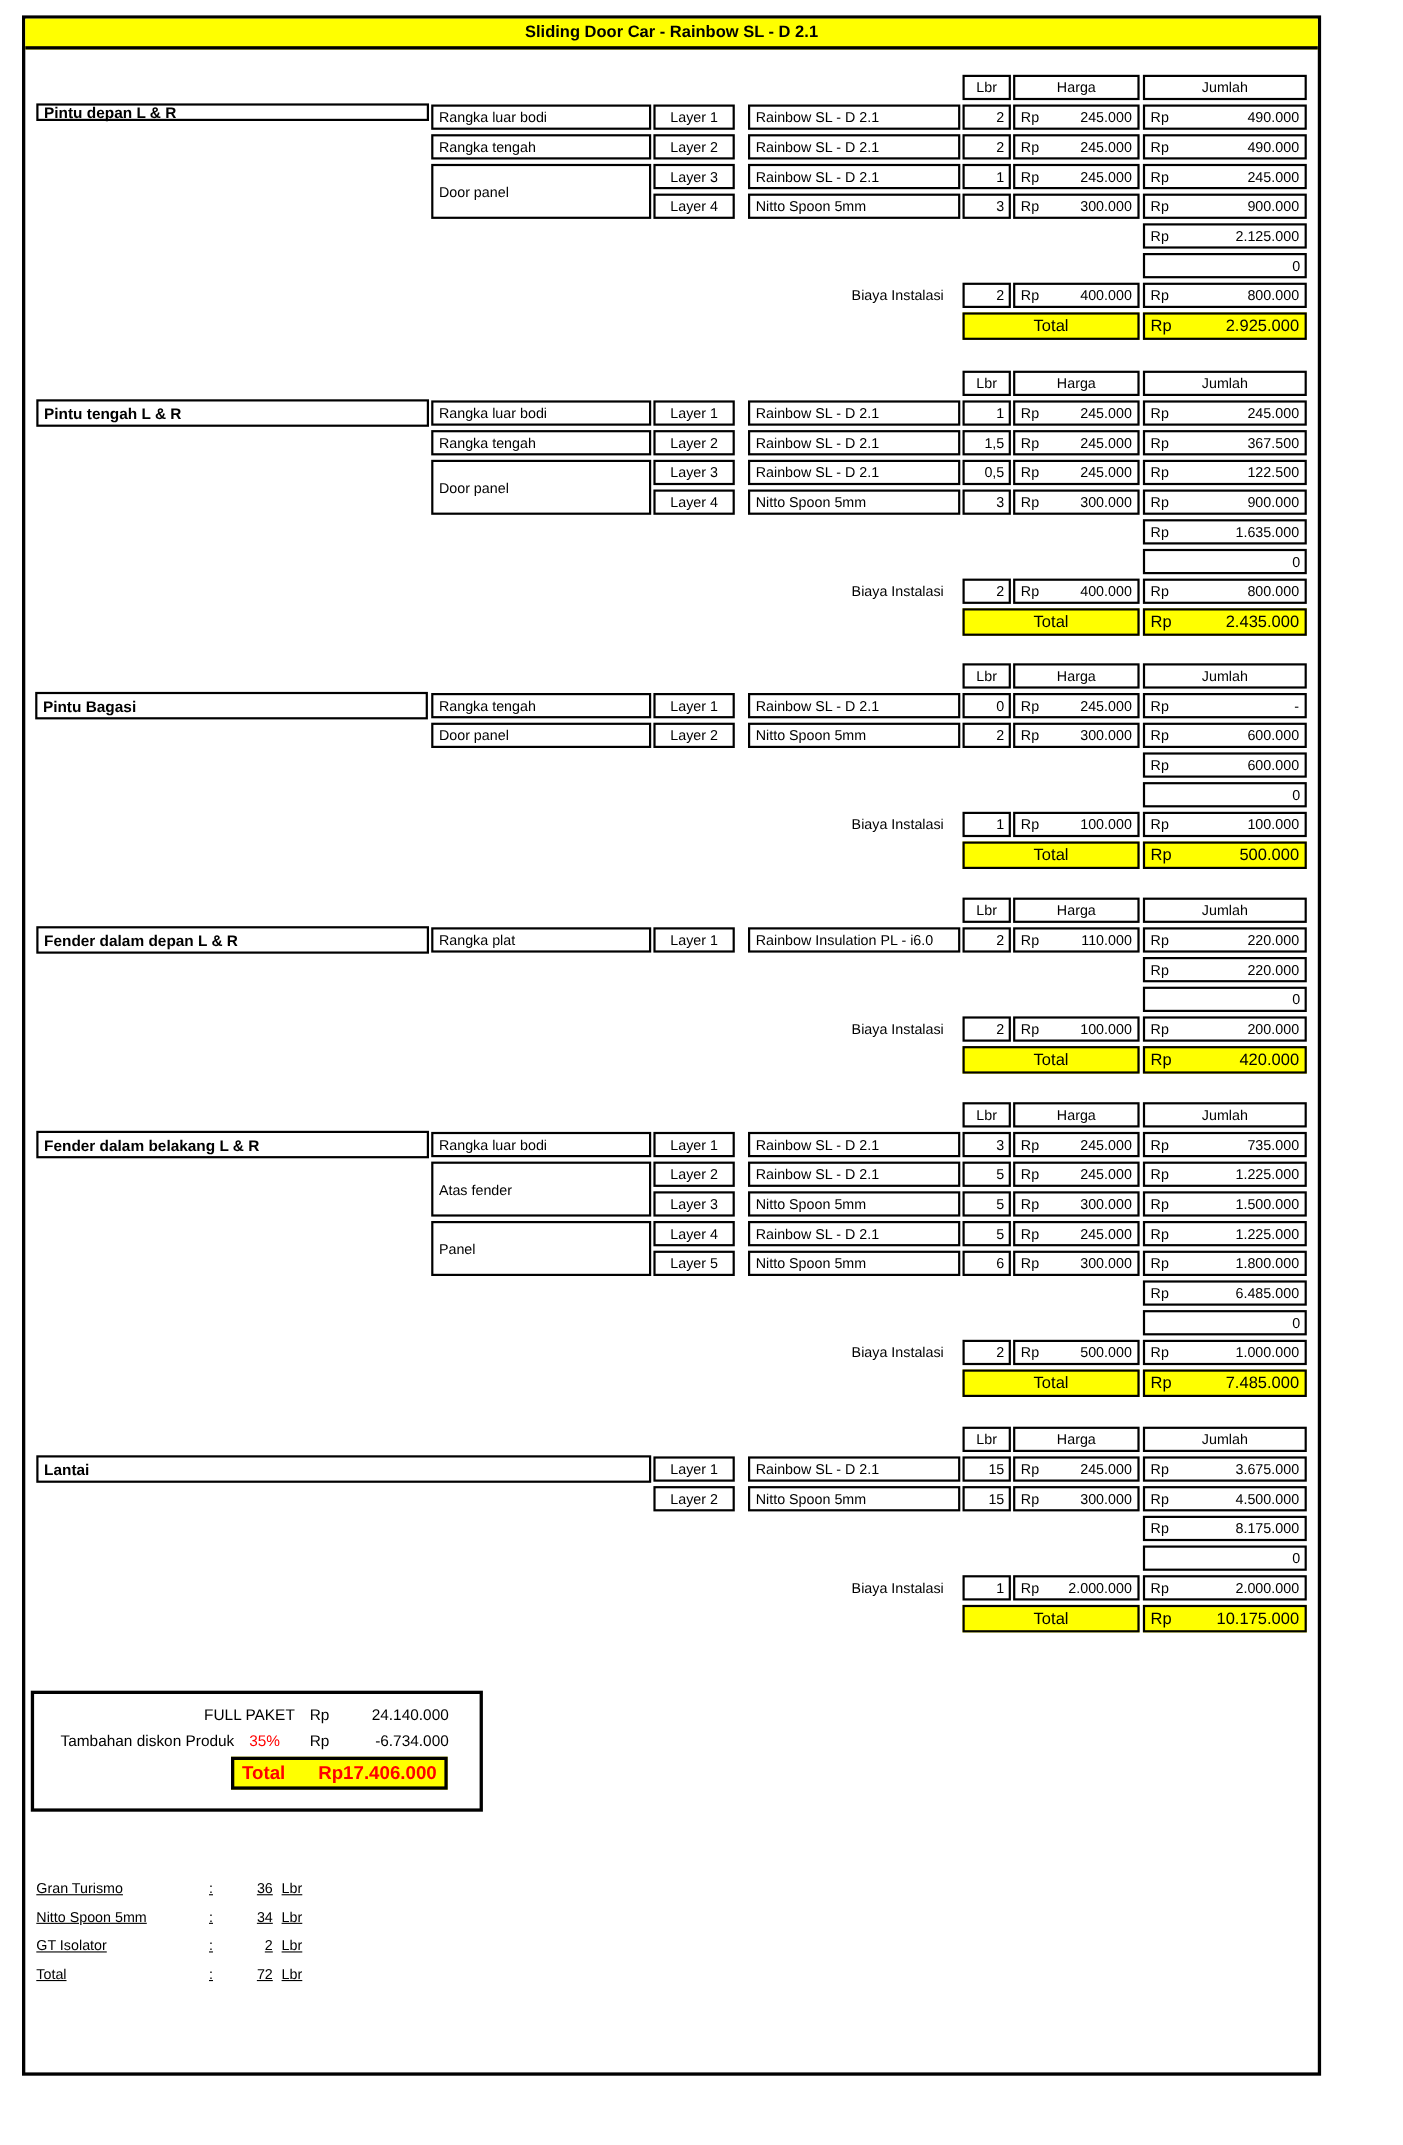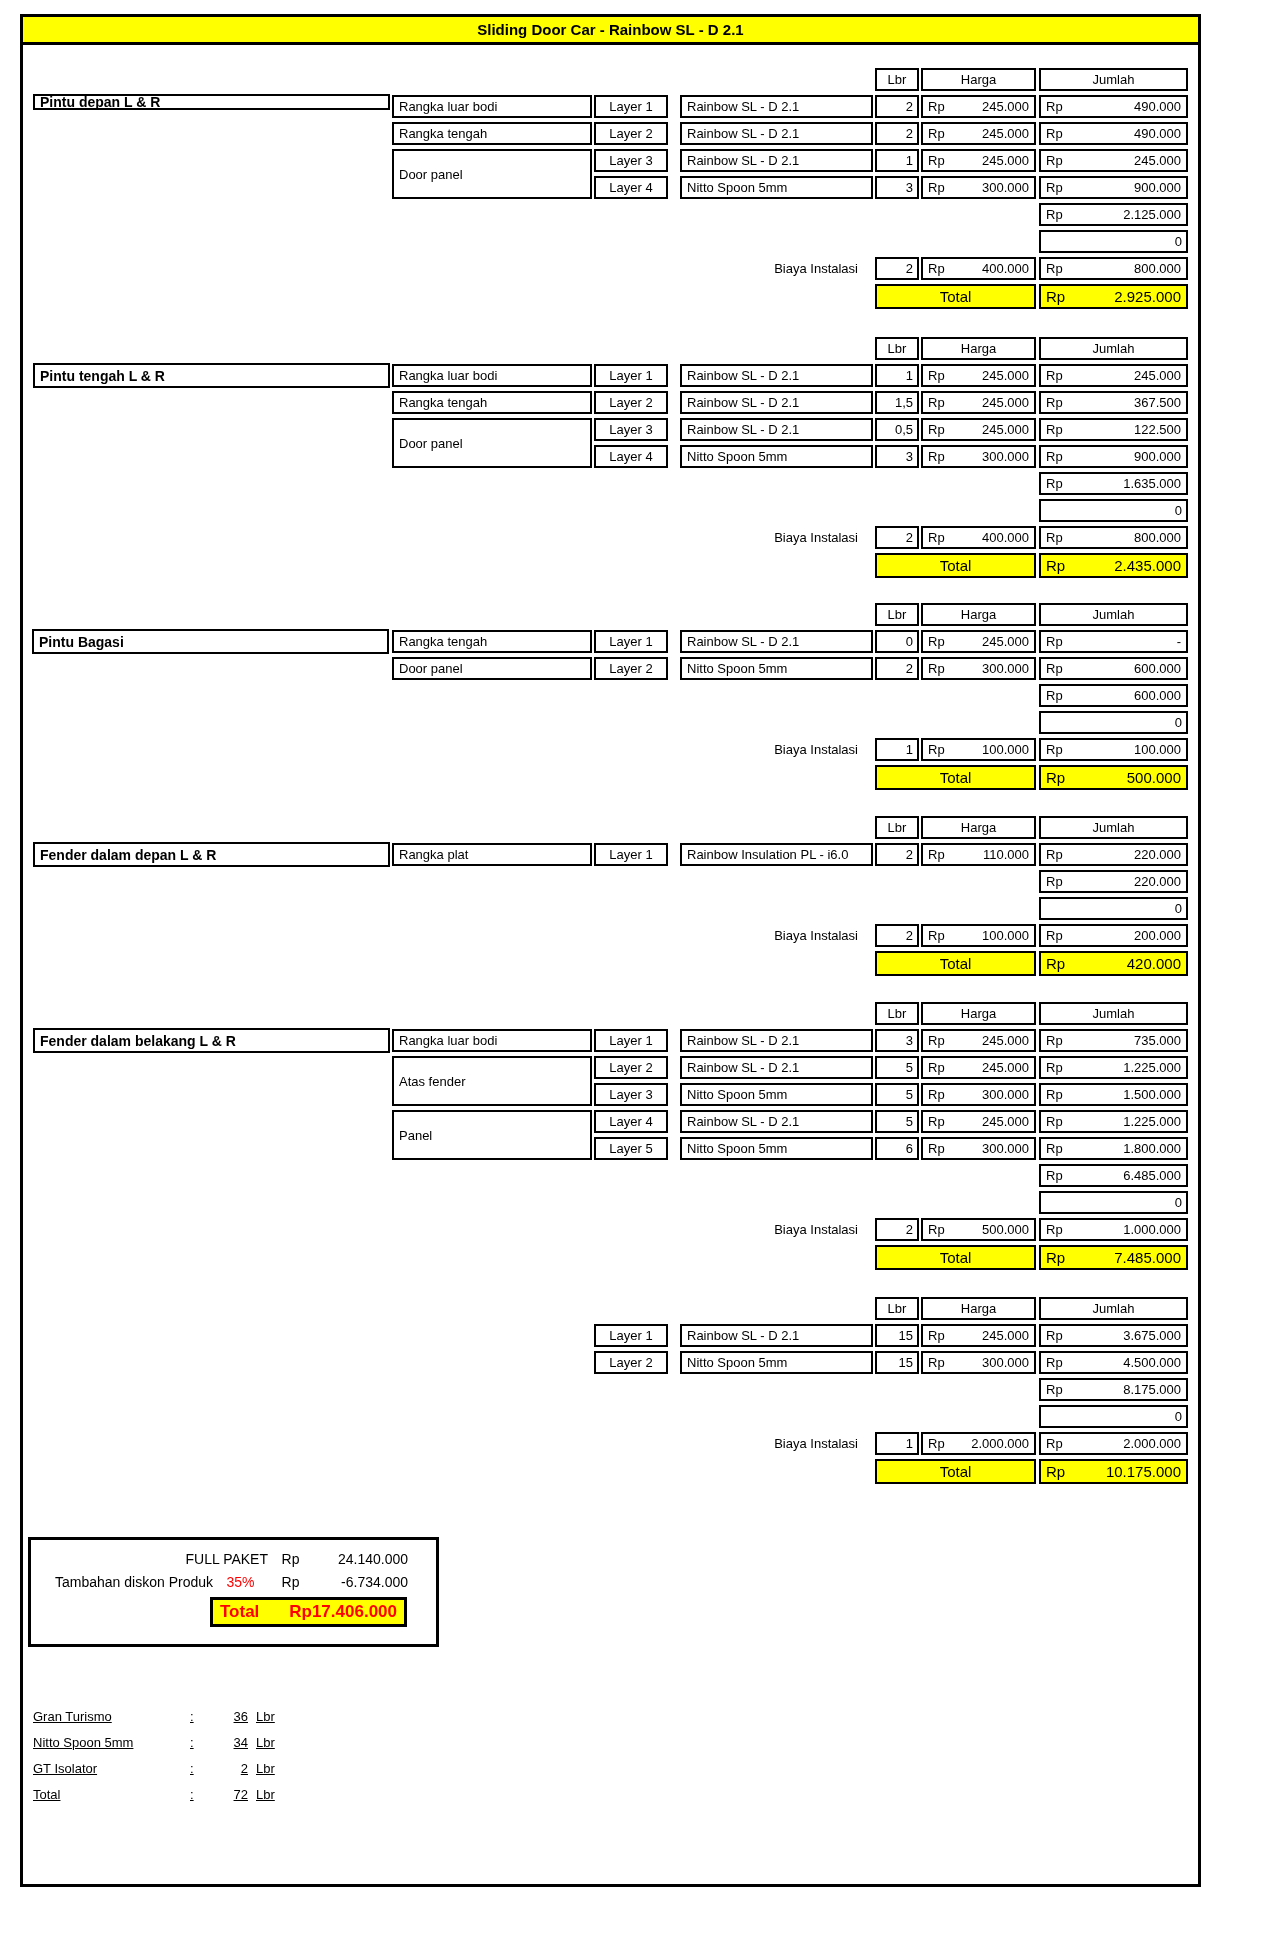--- a/index.html
+++ b/index.html
@@ -554,20 +554,23 @@
       </div>
       <div class="abs box center" style="left: 875px; width: 44px; top: 1297px; height: 23px;">
         <span>Lbr</span>
       </div>
       <div class="abs box center" style="left: 921px; width: 115px; top: 1297px; height: 23px;">
         <span>Harga</span>
       </div>
       <div class="abs box center" style="left: 1039px; width: 149px; top: 1297px; height: 23px;">
         <span>Jumlah</span>
       </div>
+      <div class="abs box left sec-title" style="left: 33px; width: 559px; top: 1323px; height: 25px;">
+        <span>Lantai</span>
+      </div>
       <div class="abs box center" style="left: 594px; width: 74px; top: 1324px; height: 23px;">
         <span>Layer 1</span>
       </div>
       <div class="abs box left" style="left: 680px; width: 193px; top: 1324px; height: 23px;">
         <span>Rainbow SL - D 2.1</span>
       </div>
       <div class="abs box num" style="left: 875px; width: 44px; top: 1324px; height: 23px;">
         <span>15</span>
       </div>
       <div class="abs box money" style="left: 921px; width: 115px; top: 1324px; height: 23px;">

